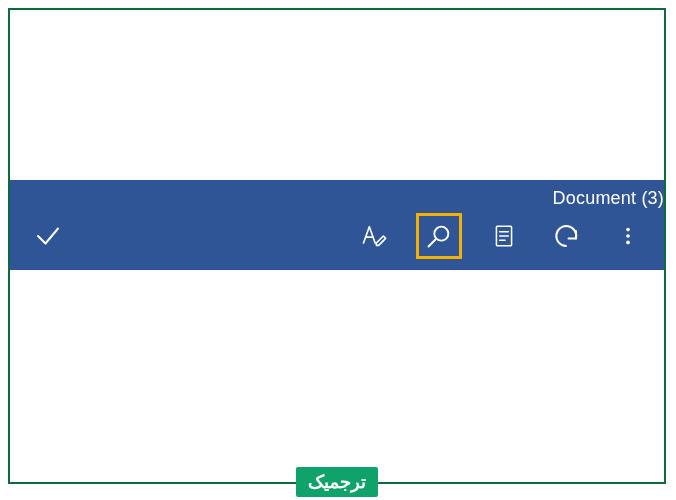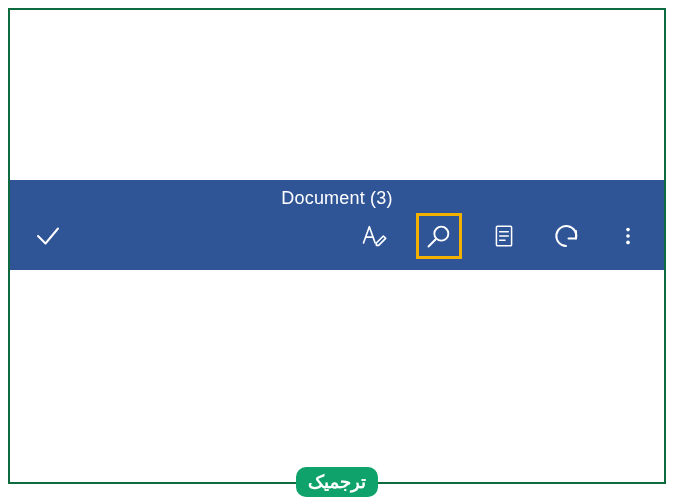--- a/index.html
+++ b/index.html
@@ -21,21 +21,21 @@
   .toolbar {
     position: absolute;
     top: 170px;
     left: 0;
     right: 0;
     height: 90px;
     background: #2f5597;
     color: #ffffff;
   }
   .title {
-    text-align: center;
+    text-align: right;
     font-size: 18px;
     font-weight: 400;
     color: #ffffff;
     padding-top: 8px;
     letter-spacing: 0.2px;
   }
   .icon-row {
     display: flex;
     align-items: center;
     height: 54px;
@@ -67,21 +67,21 @@
   .watermark {
     position: absolute;
     bottom: 0;
     left: 50%;
     transform: translateX(-50%) translateY(50%);
     background: #0fa26a;
     color: #ffffff;
     font-size: 18px;
     font-weight: 600;
     padding: 4px 12px;
-    border-radius: 10px;
+    border-radius: 2px;
     direction: rtl;
     font-family: Tahoma, Arial, sans-serif;
   }
 </style>
 </head>
 <body>
 
 <div class="frame">
 
   <div class="toolbar">

